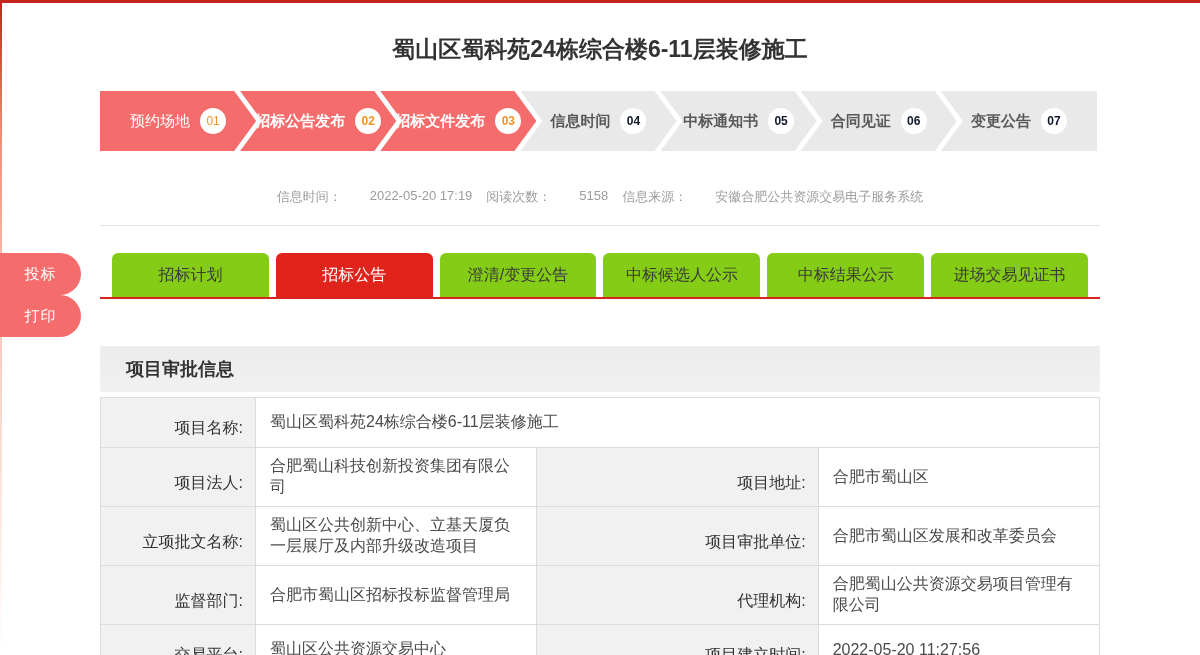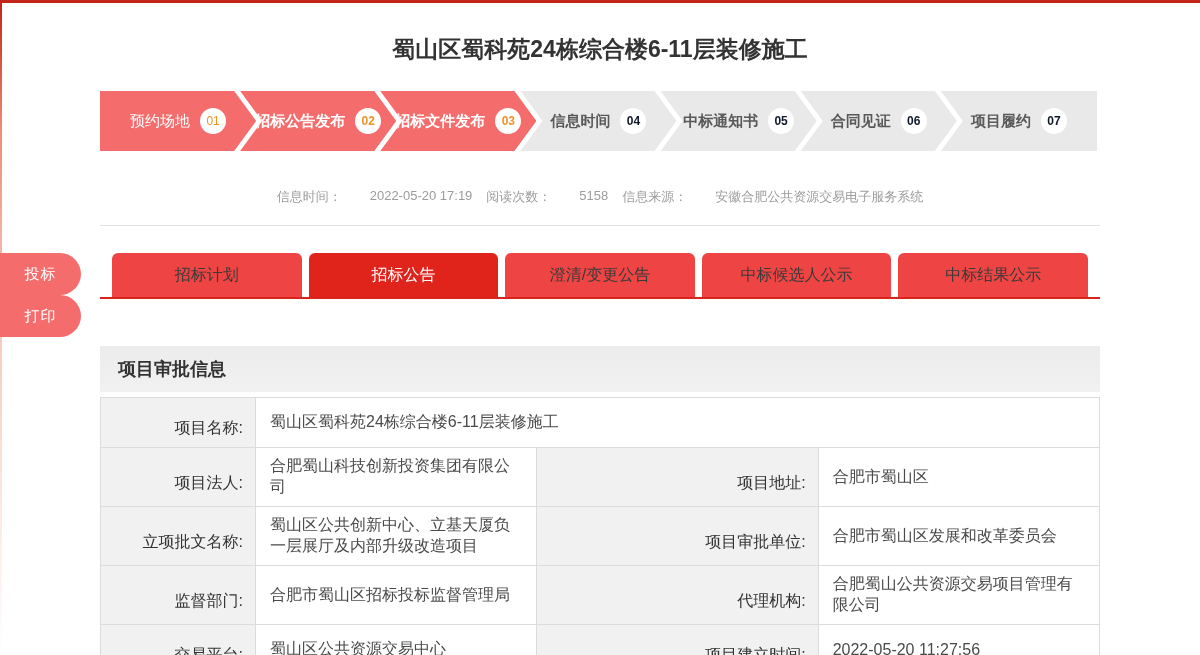--- a/index.html
+++ b/index.html
@@ -35,28 +35,28 @@
   
   .side-btn { position: absolute; left: 0; width: 81px; height: 42px; background: #f56c6c;
     color: #fff; font-size: 15px; border: none; border-radius: 0 21px 21px 0;
     display: flex; align-items: center; justify-content: center; letter-spacing: 1px; cursor: pointer; }
   .side-btn.bid { top: 253px; }
   .side-btn.print { top: 295px; }
 
   
   .tabs-wrap { margin: 27px 100px 0 100px; border-bottom: 2px solid #d9241c; }
   .tabs { display: flex; gap: 7px; padding: 0 12px; }
-  .tab { flex: 1; height: 44px; background: #ef4444; color: #3a3a3a; font-size: 16px;
+  .tab { flex: 1; height: 44px; background: #84cc16; color: #3a3a3a; font-size: 16px;
     border-radius: 6px 6px 0 0; display: flex; align-items: center; justify-content: center; cursor: pointer; }
   .tab.active { background: #e0241c; color: #fff; }
 
   
   .section-header { margin: 47px 100px 0 100px; height: 46px;
     background: linear-gradient(to bottom, #ececec, #f1f1f1);
-    display: flex; align-items: center; padding-left: 18px;
+    display: flex; align-items: center; padding-left: 26px;
     font-size: 18px; font-weight: bold; color: #333; }
 
   table.approval { margin: 5px 0 0 100px; width: 1000px; border-collapse: collapse; table-layout: fixed; }
   table.approval td { border: 1px solid #dcdcdc; font-size: 16px; vertical-align: middle; }
   td.lbl { background: #f1f1f1; color: #333; text-align: right; padding: 20px 12px 8px 6px; width: 155px; }
   td.val { background: #fff; color: #4a4a4a; text-align: left; padding: 8px 14px; }
   tr.r1 { height: 41px; } tr.r2 { height: 43px; } tr.r3 { height: 56px; }
   tr.r4 { height: 59px; } tr.r5 { height: 43px; }
 </style>
 </head>
@@ -86,21 +86,21 @@
   </div>
   <div class="step">
     <span>中标通知书</span>
     <span class="step-num">05</span>
   </div>
   <div class="step">
     <span>合同见证</span>
     <span class="step-num">06</span>
   </div>
   <div class="step">
-    <span>项目履约</span>
+    <span>变更公告</span>
     <span class="step-num">07</span>
   </div>
 </div>
 
 <div class="info-bar">
   <div class="pair">
     <span>信息时间：</span>
     <span>2022-05-20 17:19</span>
   </div>
   <div class="pair">
@@ -118,20 +118,21 @@
 <button class="side-btn bid">投标</button>
 <button class="side-btn print">打印</button>
 
 <div class="tabs-wrap">
   <div class="tabs">
     <div class="tab">招标计划</div>
     <div class="tab active">招标公告</div>
     <div class="tab">澄清/变更公告</div>
     <div class="tab">中标候选人公示</div>
     <div class="tab">中标结果公示</div>
+    <div class="tab">进场交易见证书</div>
   </div>
 </div>
 
 <div class="section-header">项目审批信息</div>
 
 <table class="approval">
   <tbody>
       <tr class="r1">
     <td class="lbl">项目名称:</td>
     <td class="val" colspan="3">蜀山区蜀科苑24栋综合楼6-11层装修施工</td>

